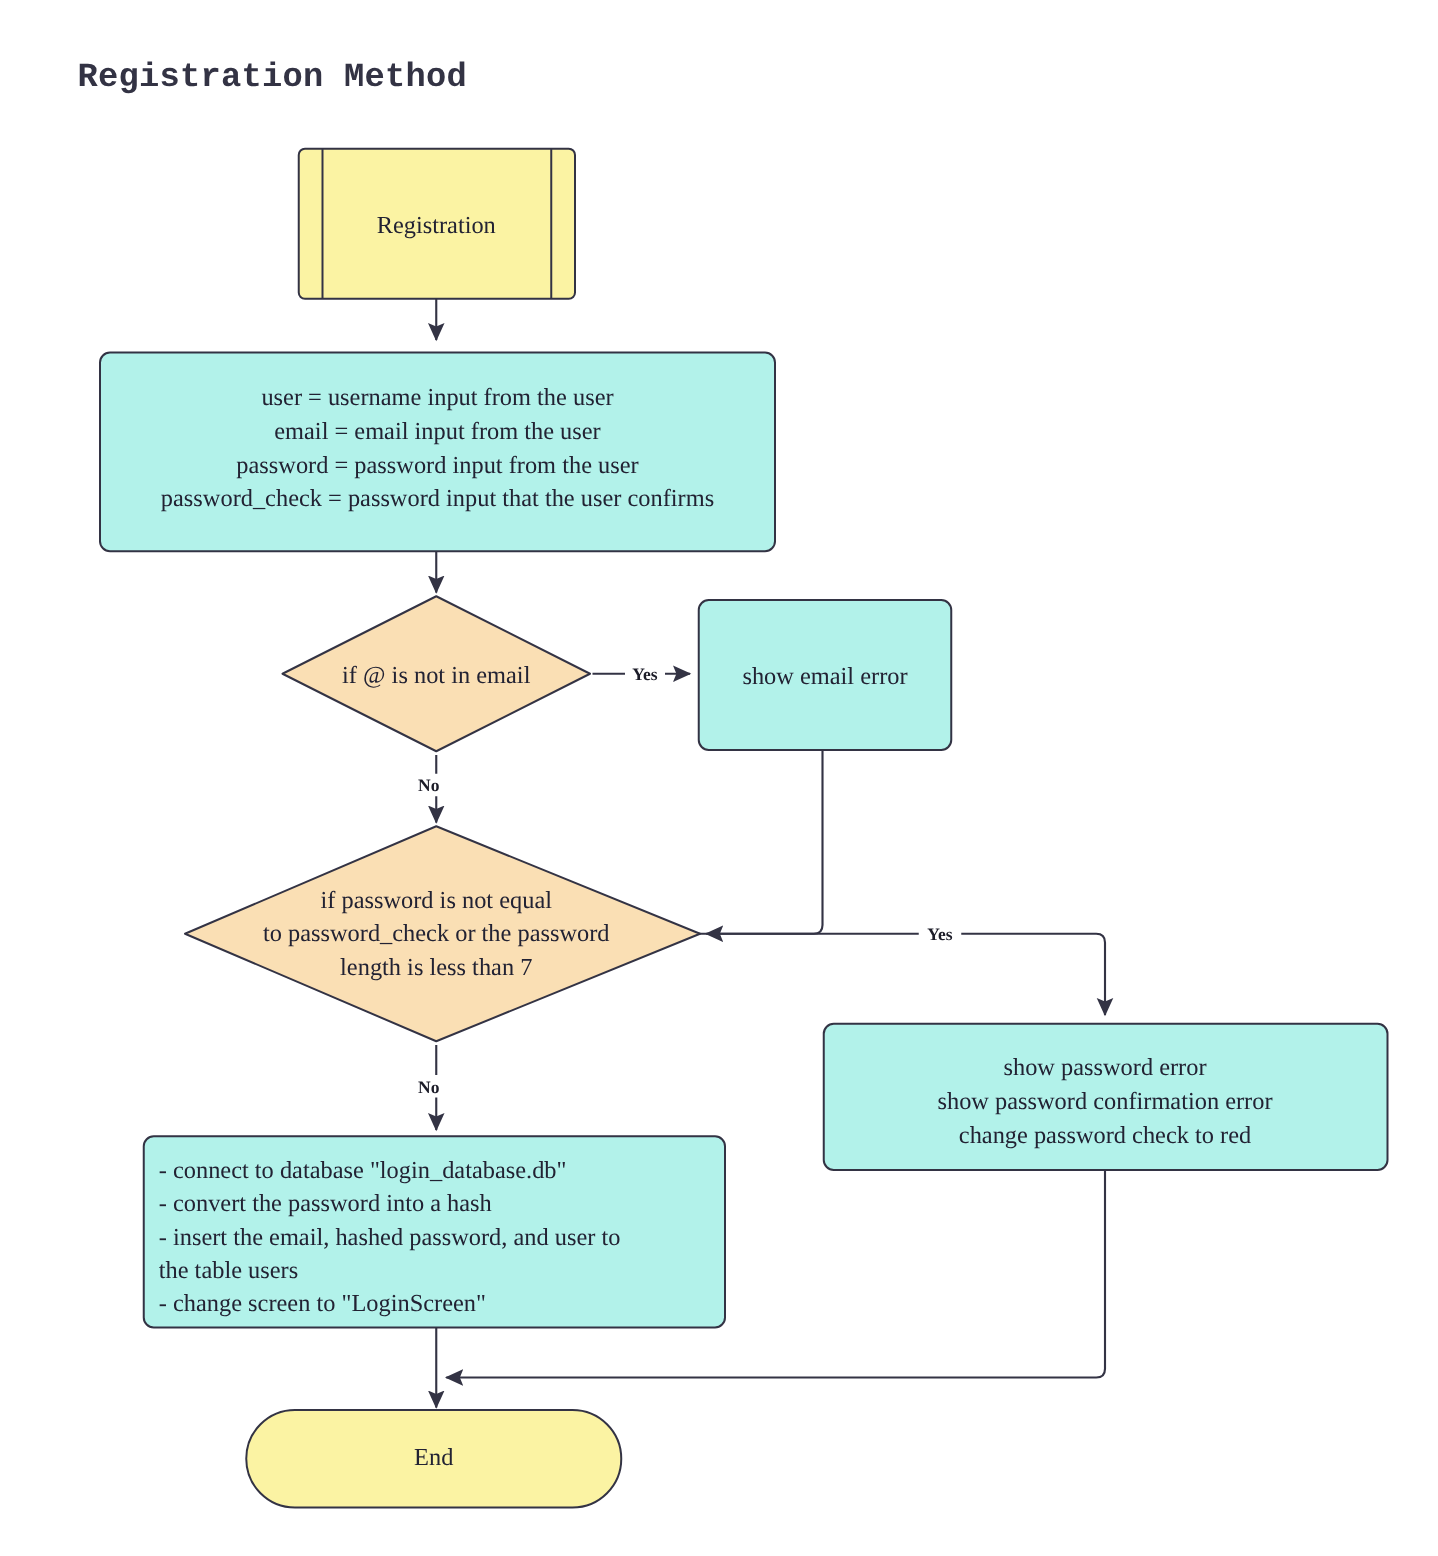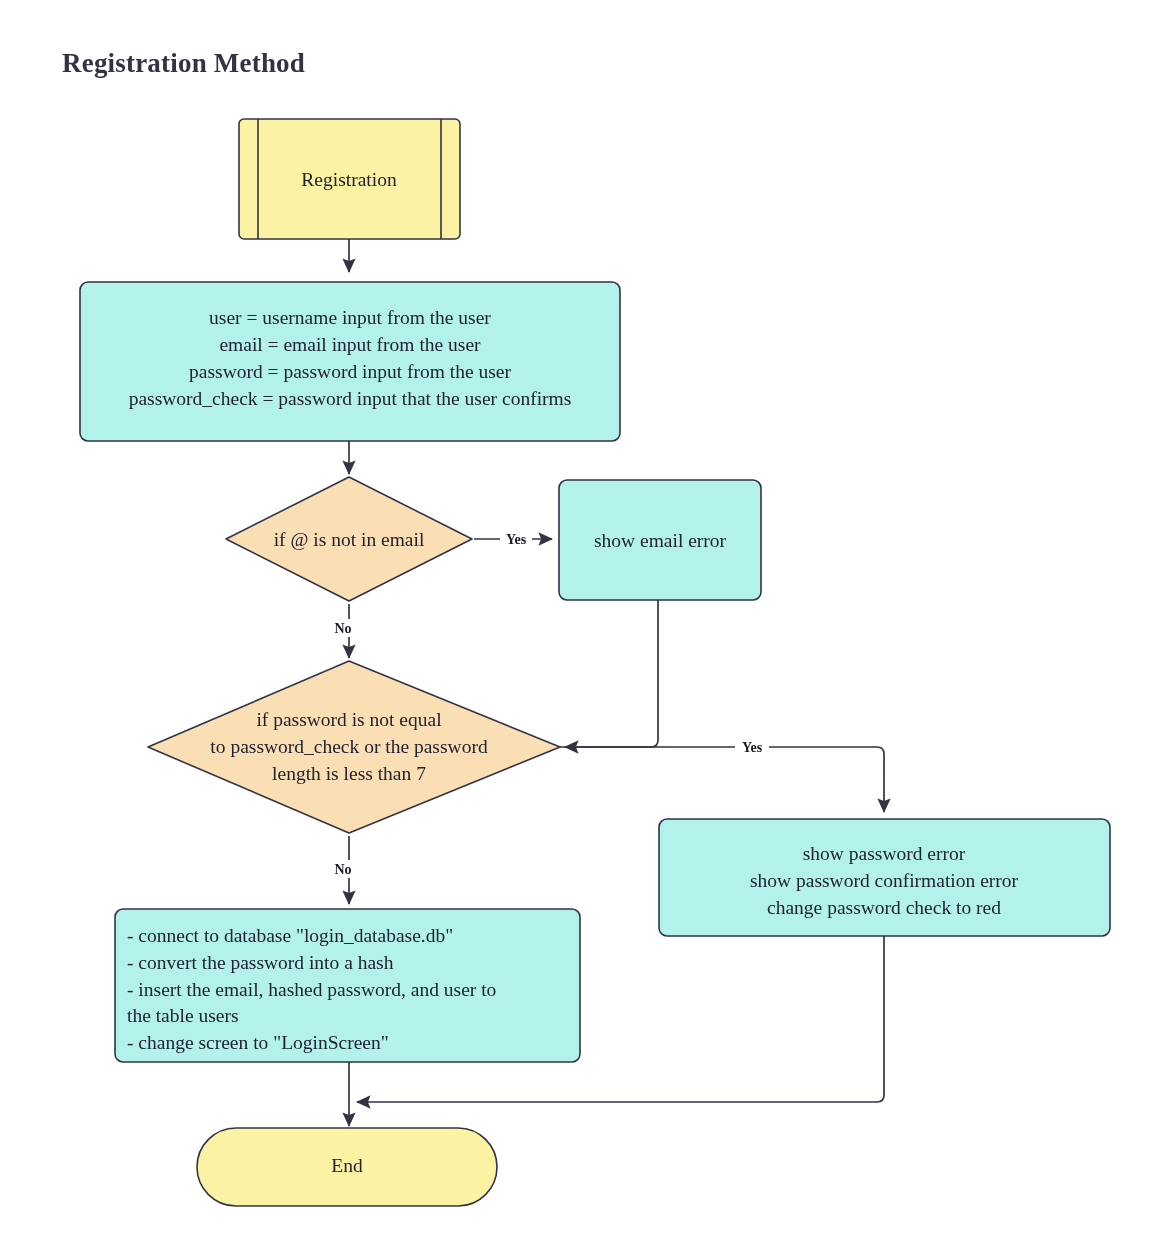--- a/index.html
+++ b/index.html
@@ -11,21 +11,21 @@
     width: 1150px;
     height: 1245px;
     position: relative;
     font-family: "Liberation Serif", "DejaVu Serif", serif;
     overflow: hidden;
   }
   #flow-title {
     position: absolute;
     left: 62px;
     top: 48px;
-    font-family: Liberation Serif, serif;
+    font-family: Liberation Mono, monospace;
     font-weight: bold;
     font-size: 27px;
     color: #333344;
     letter-spacing: 0.2px;
     white-space: nowrap;
   }
   svg#flow-canvas {
     position: absolute;
     left: 0;
     top: 0;

